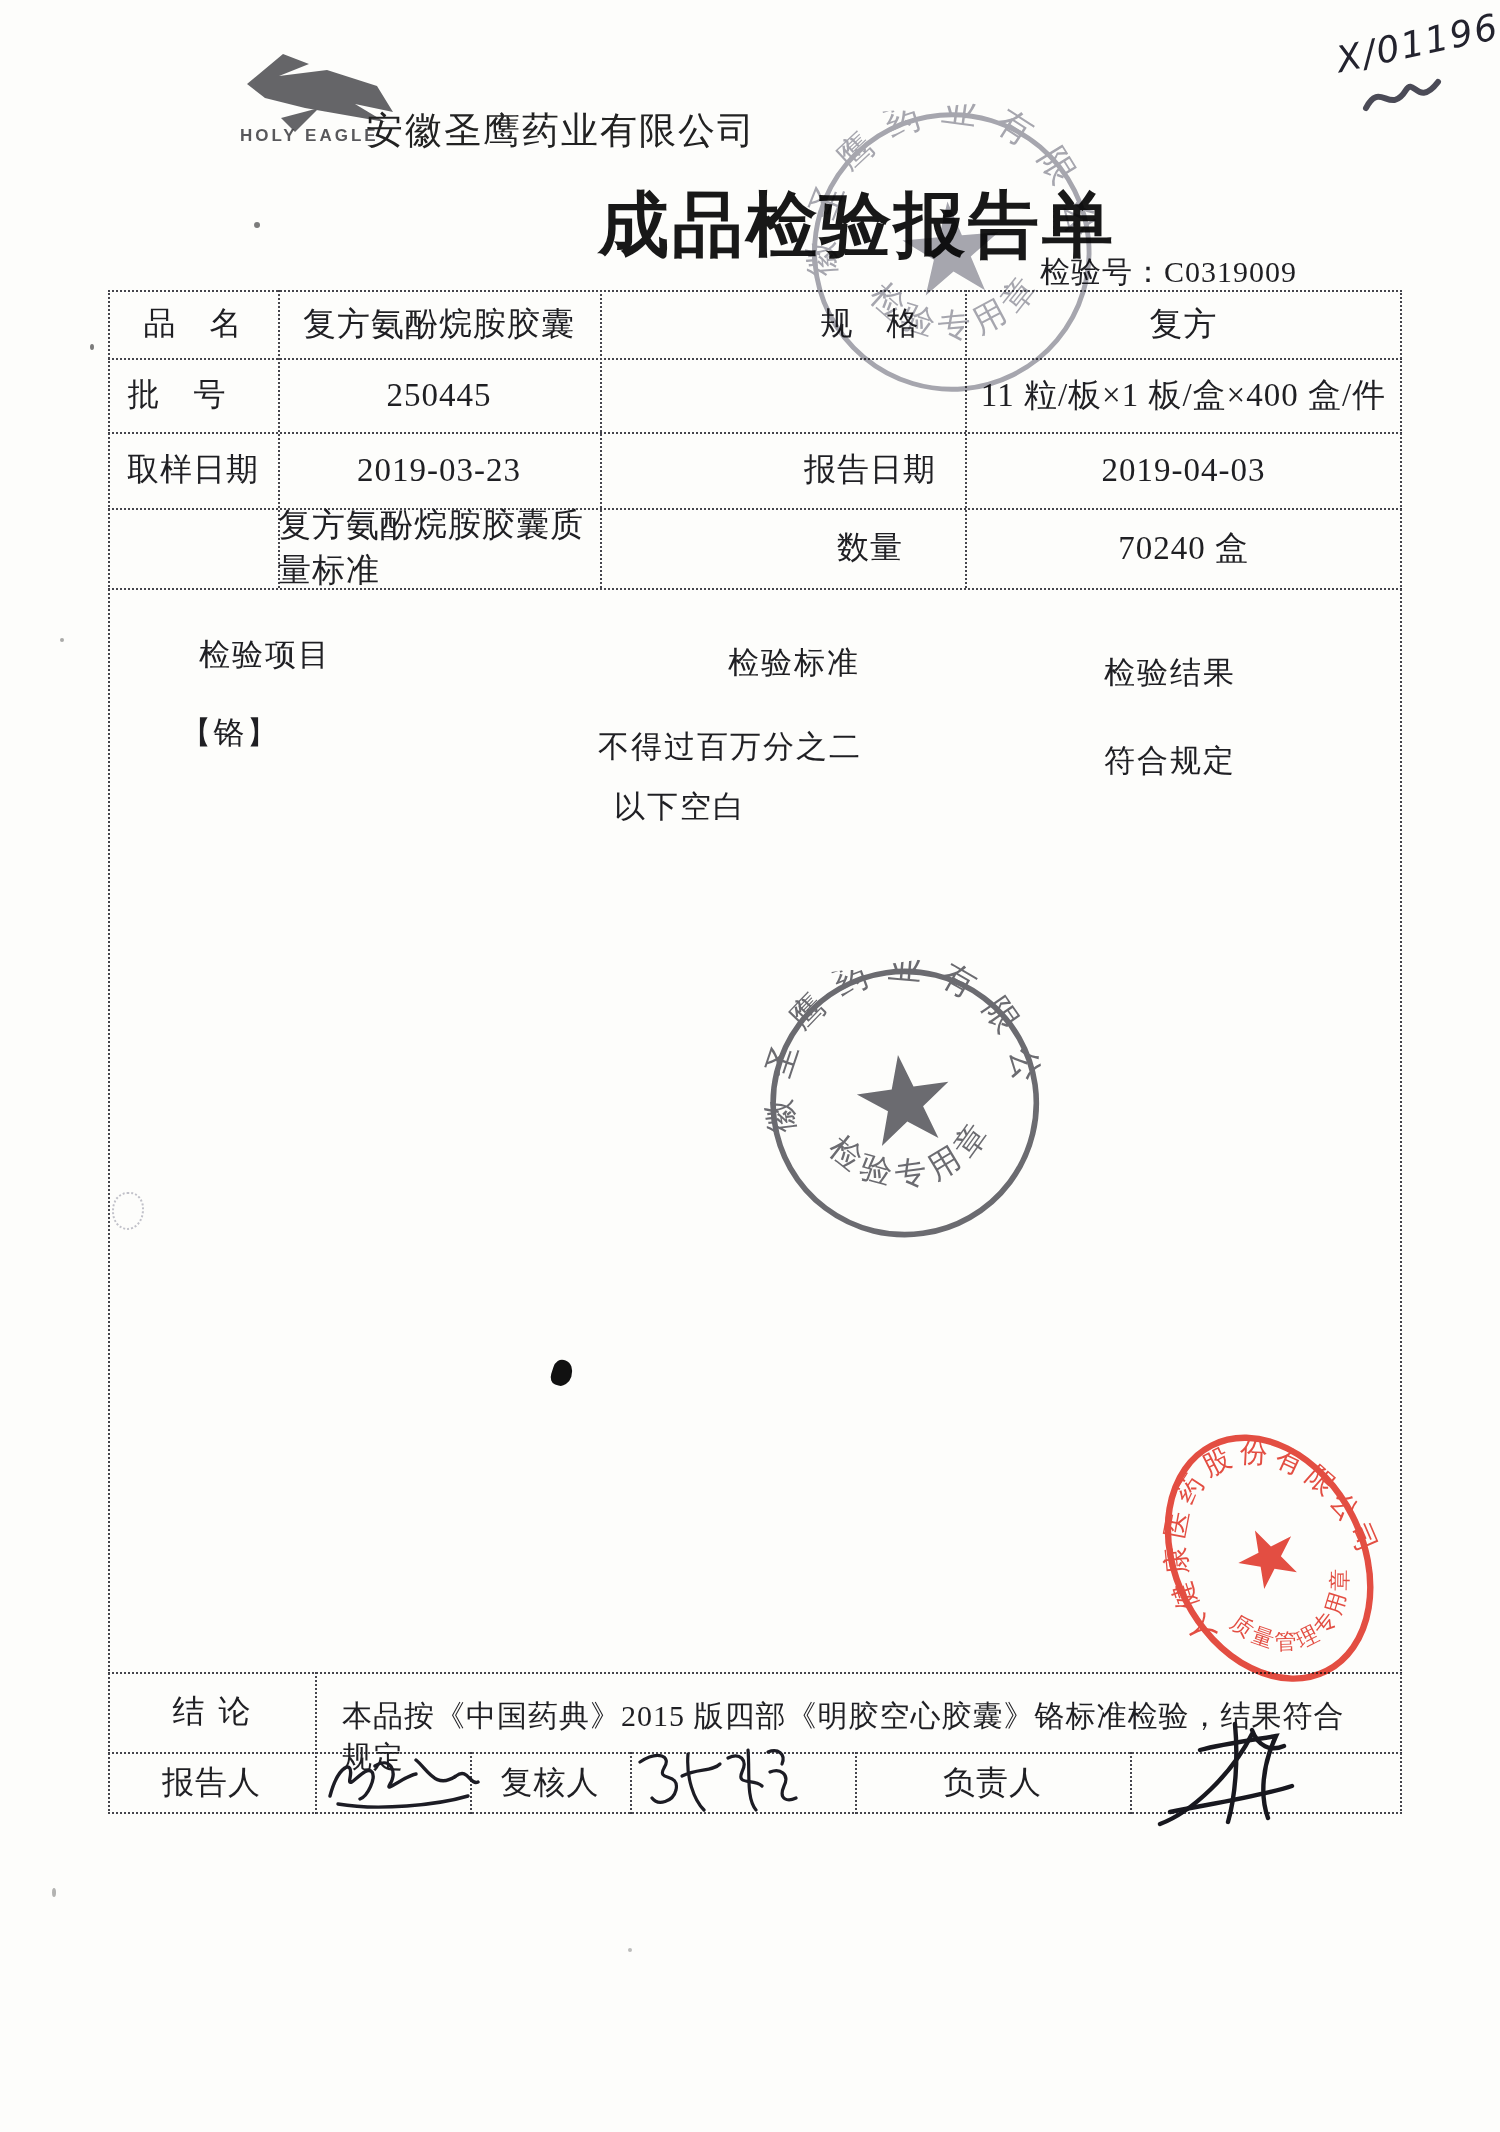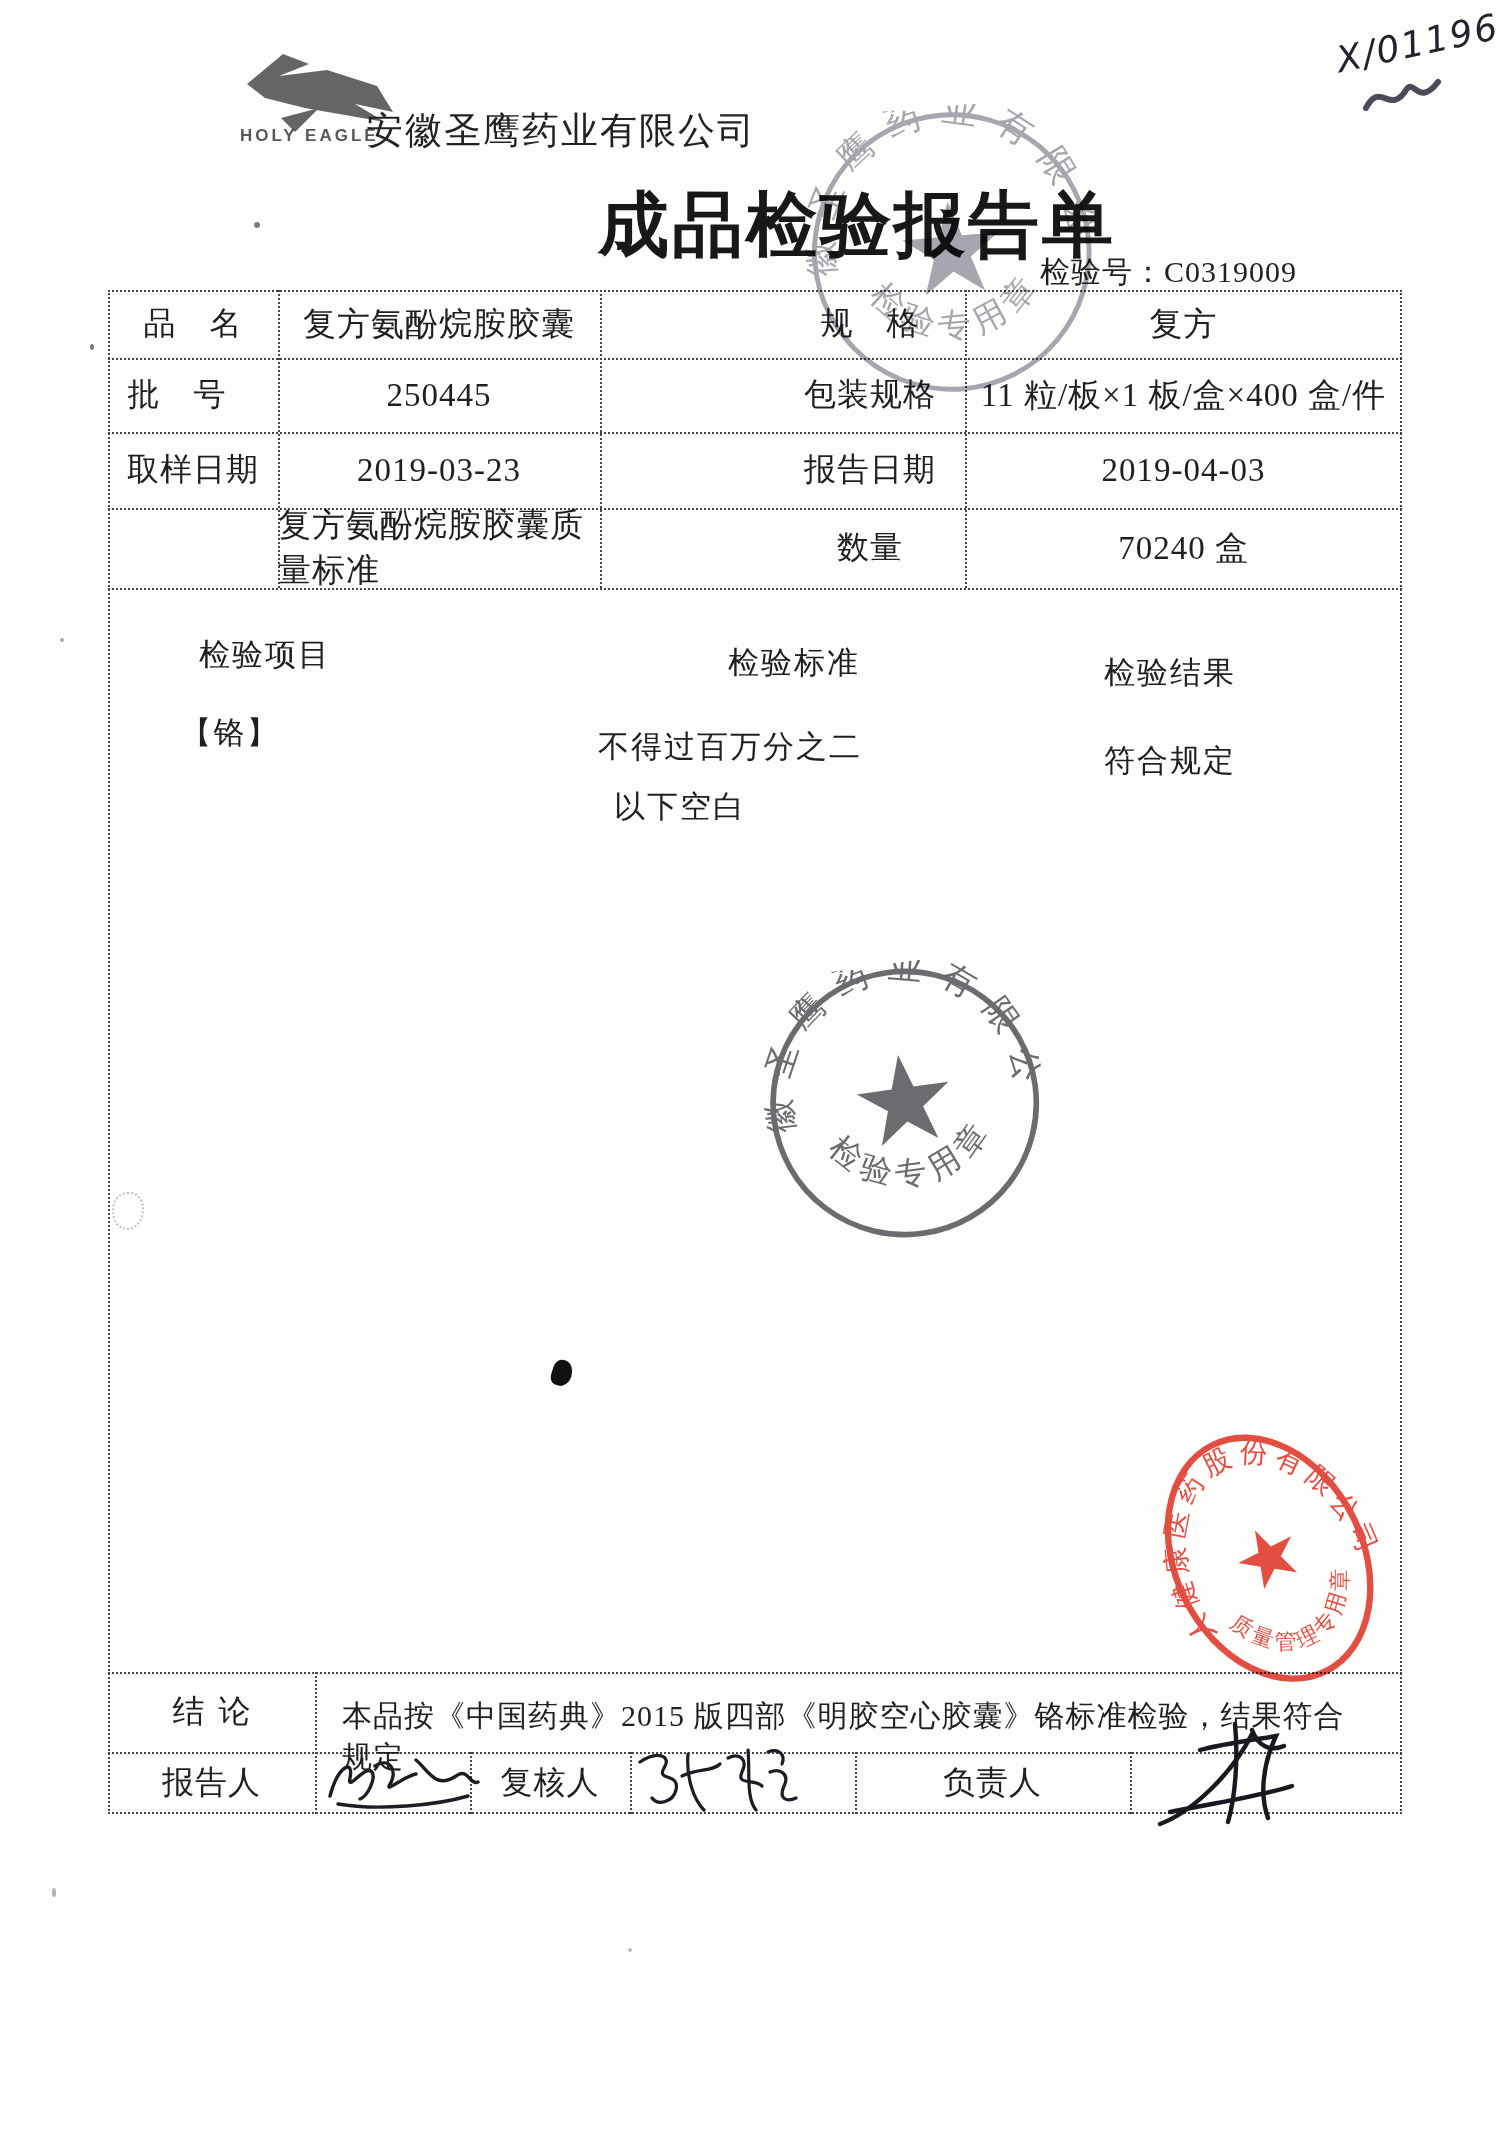--- a/index.html
+++ b/index.html
@@ -85,21 +85,20 @@
   <div class="abs vline" style="left:600px;top:290px;height:298px;"></div>
   <div class="abs vline" style="left:965px;top:290px;height:298px;"></div>
 
   <div class="abs cell" style="left:108px;top:290px;width:170px;height:68px;">品　名</div>
   <div class="abs cell val" style="left:278px;top:290px;width:322px;height:68px;">复方氨酚烷胺胶囊</div>
   <div class="abs cell" style="left:740px;top:290px;width:260px;height:68px;">规　格</div>
   <div class="abs cell val" style="left:965px;top:290px;width:437px;height:68px;">复方</div>
 
   <div class="abs cell" style="left:92px;top:358px;width:170px;height:74px;">批　号</div>
   <div class="abs cell val" style="left:278px;top:358px;width:322px;height:74px;">250445</div>
-  <div class="abs cell" style="left:740px;top:358px;width:260px;height:74px;">包装规格</div>
   <div class="abs cell val" style="left:965px;top:358px;width:437px;height:74px;">11 粒/板×1 板/盒×400 盒/件</div>
 
   <div class="abs cell" style="left:108px;top:432px;width:170px;height:76px;">取样日期</div>
   <div class="abs cell val" style="left:278px;top:432px;width:322px;height:76px;">2019-03-23</div>
   <div class="abs cell" style="left:740px;top:432px;width:260px;height:76px;">报告日期</div>
   <div class="abs cell val" style="left:965px;top:432px;width:437px;height:76px;">2019-04-03</div>
 
   <div class="abs cell val" style="left:278px;top:508px;width:322px;height:80px;">复方氨酚烷胺胶囊质量标准</div>
   <div class="abs cell" style="left:740px;top:508px;width:260px;height:80px;">数量</div>
   <div class="abs cell val" style="left:965px;top:508px;width:437px;height:80px;">70240 盒</div>

